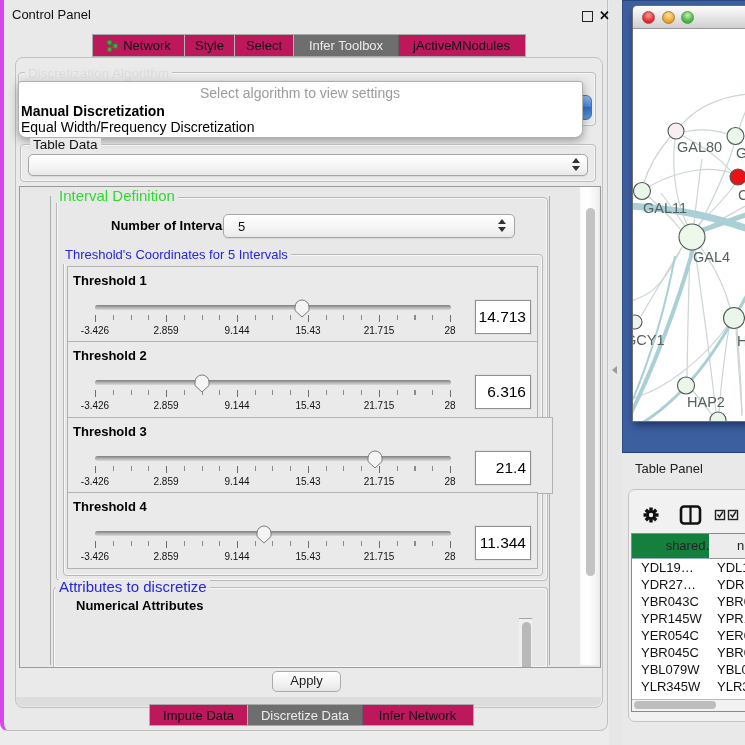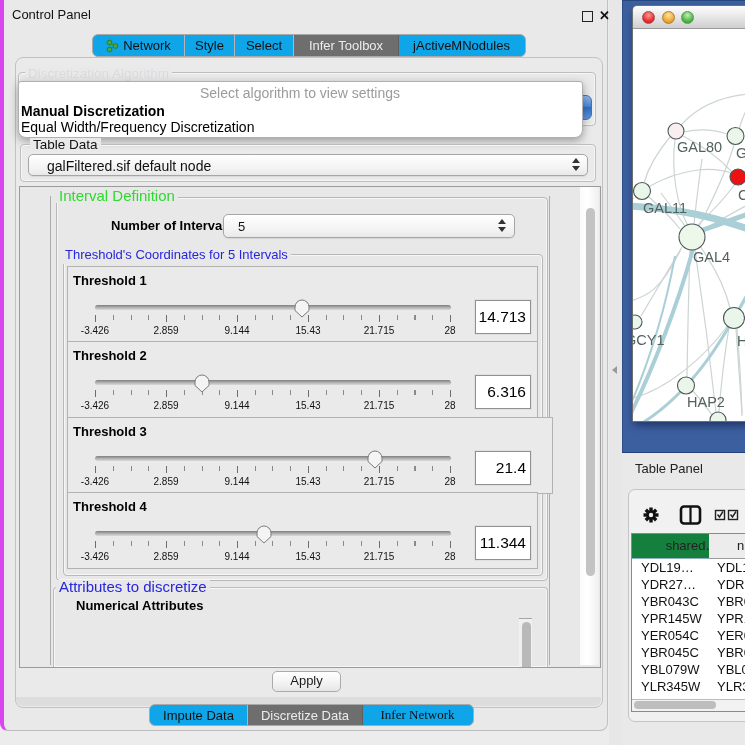--- a/index.html
+++ b/index.html
@@ -7,21 +7,21 @@
   font-family:"Liberation Sans",sans-serif;font-size:13px;color:#1a1a1a;}
 .abs{position:absolute;}
 
 #cp{position:absolute;left:0;top:0;width:608px;height:731px;background:#e9e9e9;border-left:4px solid #d946ef;box-sizing:border-box;
   border-right:1px solid #c0c0c0;border-bottom:1px solid #bdbdbd;border-radius:0 0 8px 8px;}
 #cptitle{position:absolute;left:8px;top:7px;font-size:13px;color:#111;}
 .wicon{position:absolute;top:10px;width:10px;height:10px;}
 #flo{left:578px;top:11px;width:9px;height:9px;border:1.5px solid #222;}
 #clo{left:595px;top:8px;font-size:13px;font-weight:bold;color:#111;width:auto;height:auto;}
 
-.seg{position:absolute;background:#0ea5e9;border:1px solid #a9a9a9;border-radius:6px;
+.seg{position:absolute;background:#be185d;border:1px solid #a9a9a9;border-radius:0;
   display:flex;overflow:hidden;}
 .seg .s{display:flex;align-items:center;justify-content:center;border-right:1px solid #b5b5b5;
   color:#111;white-space:nowrap;}
 .seg .s:last-child{border-right:none;}
 .seg .sel{background:#6e6e6e;color:#ececec;border-right-color:#5f5f5f;}
 #tabs{left:88px;top:34px;width:432px;height:21px;}
 #btabs{left:145px;top:704px;width:323px;height:20px;}
 
 #content{position:absolute;left:11px;top:57px;width:586px;height:649px;background:#eaeaea;
   border:1px solid #c2c2c2;border-radius:8px;}
@@ -82,21 +82,20 @@
 
   <div class="abs" style="left:14px;top:81px;width:563px;background:#fff;
      border:1px solid #b0b0b0;border-radius:3px 3px 8px 8px;box-shadow:0 3px 8px rgba(60,60,60,0.45);height:55px;"></div>
   <div class="abs" style="left:0;top:85px;width:592px;text-align:center;color:#9b9b9b;font-size:14px;">Select algorithm to view settings</div>
   <div class="abs" style="left:17px;top:103px;font-weight:bold;font-size:14px;color:#000;">Manual Discretization</div>
   <div class="abs" style="left:17px;top:119px;font-size:14px;color:#000;">Equal Width/Frequency Discretization</div>
 
   <div class="grp" style="left:16px;top:144px;width:574px;height:36px;"></div>
   <div class="gtitle" style="left:26px;top:138px;color:#111;">Table Data</div>
   <div class="combo" style="left:24px;top:154px;width:558px;height:20px;">
-    <span class="ct" style="left:18px;font-size:14px;">galFiltered.sif default node</span>
     <span class="arr aup" style="right:7px;top:3px;"></span>
     <span class="arr adn" style="right:7px;top:11px;"></span>
   </div>
 
   <div class="abs" style="left:15px;top:186px;width:580px;height:480px;border:1px solid #9b9b9b;background:#e8e8e8;"></div>
   <div class="abs" style="left:576px;top:187px;width:19px;height:478px;background:linear-gradient(90deg,#fbfbfb,#ffffff 40%,#efefef);"></div>
   <div class="abs" style="left:582px;top:208px;width:9px;height:368px;background:#c3c3c3;border-radius:4.5px;"></div>
 
   <div class="abs" style="left:46px;top:196px;width:498px;height:469px;border-left:1px solid #adadad;border-right:1px solid #adadad;"></div>
 
@@ -189,21 +188,21 @@
   <div class="abs" style="left:52px;top:598px;"><b class="lbl">Numerical Attributes</b></div>
   <div class="abs" style="left:515px;top:618px;width:13px;height:48px;background:#f0f0f0;border-top:1px solid #a5a5a5;"></div>
   <div class="abs" style="left:518px;top:622px;width:9px;height:45px;background:#b9b9b9;border-radius:4.5px 4.5px 0 0;"></div>
   <div class="abs" style="left:12px;top:697px;width:585px;height:9px;background:#dddddd;border-radius:0 0 7px 7px;"></div>
 
   <div class="abs" style="left:268px;top:671px;width:67px;height:19px;border:1px solid #ababab;border-radius:5px;
     background:linear-gradient(180deg,#ffffff,#f2f2f2 60%,#e6e6e6);text-align:center;line-height:18px;">Apply</div>
   <div class="seg" id="btabs">
     <div class="s" style="width:97px;">Impute Data</div>
     <div class="s sel" style="width:114px;">Discretize Data</div>
-    <div class="s" style="width:109px;font-family:Liberation Serif, serif;">Infer Network</div>
+    <div class="s" style="width:109px;">Infer Network</div>
   </div>
 </div>
 
 <div class="abs" style="left:609px;top:0;width:13px;height:745px;background:#e7e7e7;"></div>
 
 <div class="abs" style="left:622px;top:0;width:123px;height:452px;background:#3c5fa0;border-top:1px solid #27477f;border-left:1px solid #2e4d85;"></div>
 
 <div class="abs" style="left:632px;top:5px;width:120px;height:415px;border:1px solid #6e6e6e;border-radius:5px 5px 0 0;box-shadow:0 5px 8px -2px rgba(5,15,45,0.55);overflow:hidden;">
   <div style="position:absolute;left:0;top:0;right:0;height:22px;background:linear-gradient(180deg,#fdfdfd,#e9e9e9 45%,#cfcfcf);border-bottom:1px solid #9a9a9a;">
     <span style="position:absolute;left:9px;top:5px;width:11px;height:11px;border-radius:50%;background:radial-gradient(circle at 50% 30%,#ff9a9a,#e83030 60%,#c01818);border:0.5px solid #a05050;"></span>

